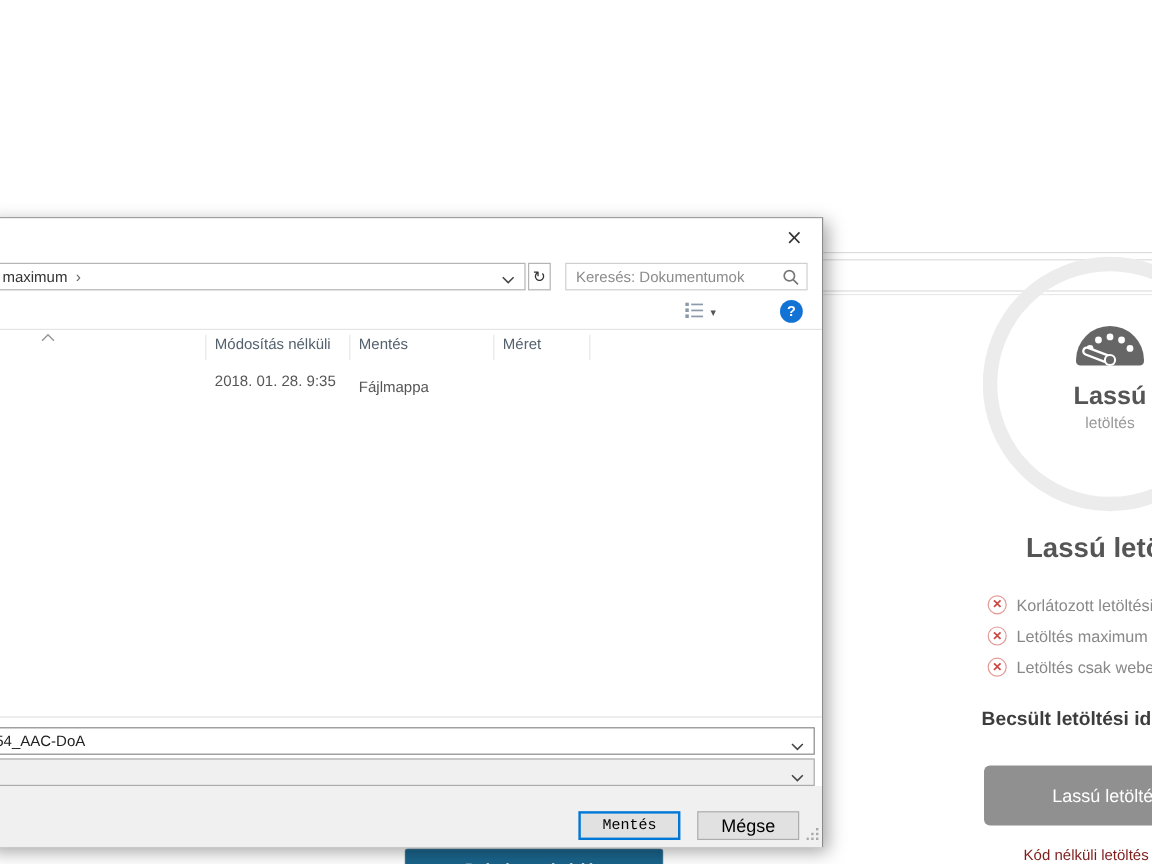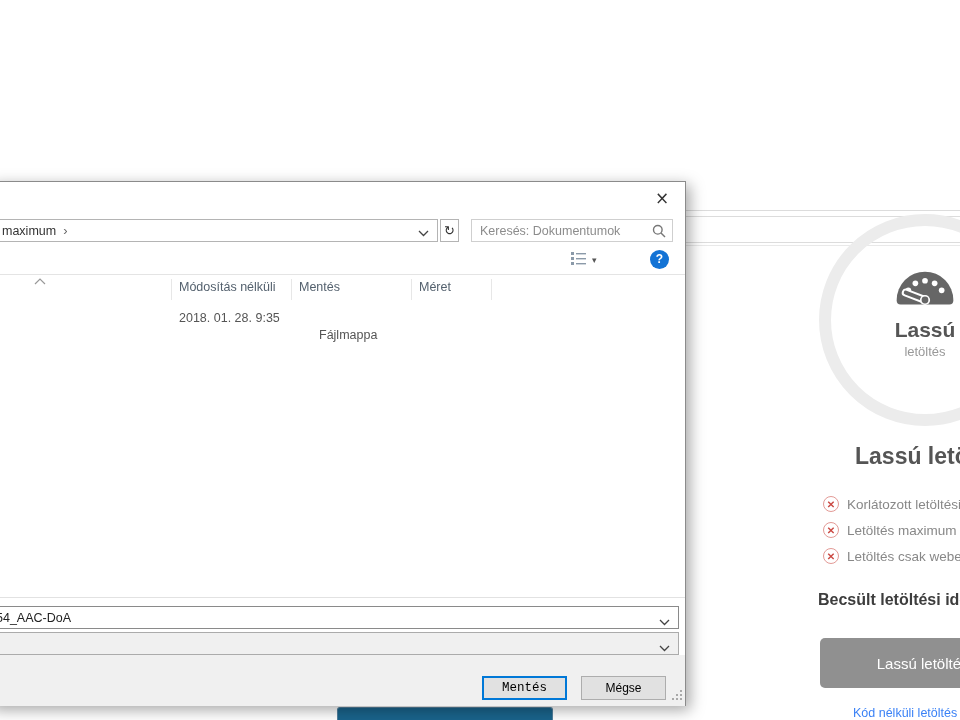--- a/index.html
+++ b/index.html
@@ -24,21 +24,21 @@
   .restriction-text { font-size:13.5px; color:#888; }
   .estimate { position:absolute; left:818px; top:591px; font-size:16px; font-weight:bold;
               color:#3d3d3d; white-space:nowrap; z-index:3; }
   .slow-btn { position:absolute; left:820px; top:638px; width:262px; height:50px; background:#909090;
               border:none; border-radius:5px; color:#fff; font-size:15px; text-align:center;
               font-family:"Liberation Sans", sans-serif; z-index:3; }
   .premium-btn { position:absolute; left:337px; top:707px; width:216px; height:32px;
                  background:#1a648c; border:1px solid #53819e; border-bottom:none;
                  border-radius:3px 3px 0 0; color:#f2f7fa; font-size:13.5px; font-weight:bold;
                  text-align:center; padding-top:1px; font-family:"Liberation Sans", sans-serif; z-index:3; }
-  .footer-note { position:absolute; left:853px; top:706px; font-size:12.5px; color:#3b82f6;
+  .footer-note { position:absolute; left:853px; top:706px; font-size:12.5px; color:#7f1d1d;
                  white-space:nowrap; z-index:3; }
 
   
   .dialog { position:absolute; left:-12px; top:181px; width:698px; height:525px; background:#fff;
             border:1px solid #8b8b8b; box-shadow:4px 4px 14px rgba(0,0,0,0.35); z-index:10;
             font-size:13px; color:#333; }
   .titlebar { position:absolute; left:0; top:0; width:100%; height:36px; background:#fff; }
   .close-btn { position:absolute; right:6px; top:3px; width:34px; height:26px; background:#fff;
                border:none; font-size:17px; color:#333; line-height:26px; text-align:center;
                font-family:"DejaVu Sans", sans-serif; }
@@ -66,35 +66,35 @@
               line-height:19px; text-align:center; padding:0; }
   .header-row { position:absolute; left:0; top:94px; width:100%; height:26px; font-size:12.5px;
                 color:#54616e; }
   .sort-caret { position:absolute; left:45px; top:-2px; }
   .col-sep { position:absolute; top:3px; width:1px; height:21px; background:#e7e7e7; }
   .hdr-date { position:absolute; left:190px; top:4px; }
   .hdr-type { position:absolute; left:310px; top:4px; }
   .hdr-size { position:absolute; left:430px; top:4px; }
   .file-row { position:absolute; left:0; top:126px; width:100%; height:22px; font-size:12.5px; color:#555; }
   .cell-date { position:absolute; left:190px; top:3px; }
-  .cell-type { position:absolute; left:310px; top:20px;margin-left:20px; }
+  .cell-type { position:absolute; left:310px; top:8px; }
   .list-bottom-line { position:absolute; left:0; top:415px; width:100%; height:1px; background:#e2e2e2; }
   .fname-combo { position:absolute; left:2px; top:424px; width:688px; height:23px; background:#fff;
                  border:1px solid #8a8a8a; }
   .fname-combo input { position:absolute; left:4px; top:2px; width:650px; height:17px; border:none;
                        outline:none; font-size:12.5px; color:#222; font-family:"Liberation Sans",sans-serif; }
   .type-combo { position:absolute; left:2px; top:450px; width:688px; height:23px; background:#f0f0f0;
                 border:1px solid #ababab; }
   .combo-chevron { position:absolute; right:8px; top:7px; }
   .dlg-footer { position:absolute; left:0; top:473px; width:100%; height:51px; background:#f0f0f0; }
   .save-btn { position:absolute; left:493px; top:21px; width:85px; height:24px; background:#e1e1e1;
               border:2px solid #0078d7; font-size:12.5px; color:#000;
               font-family:Liberation Mono, monospace; }
   .cancel-btn { position:absolute; left:592px; top:21px; width:85px; height:24px; background:#e1e1e1;
-                border:1px solid #adadad; font-size:12px; color:#000;
+                border:1px solid #adadad; font-size:15px; color:#000;
                 font-family:"Liberation Sans",sans-serif; }
   .resize-grip { position:absolute; right:2px; bottom:2px; }
 </style>
 </head>
 <body>
 
 <div>
   <div class="page-line" style="top:210px"></div>
   <div class="page-line" style="top:216px"></div>
   <div class="page-line" style="top:242px"></div>

